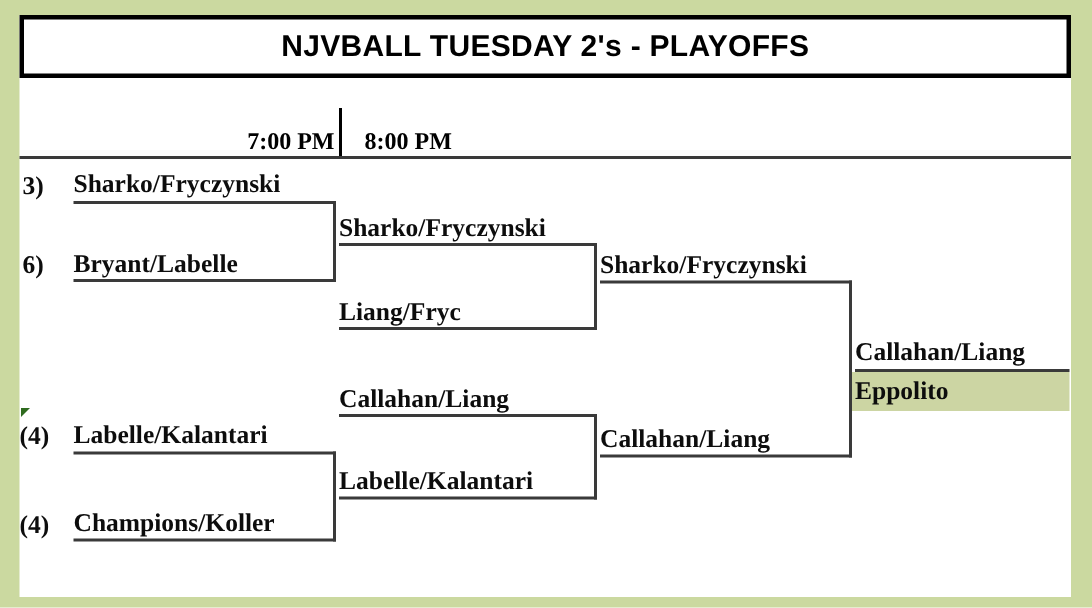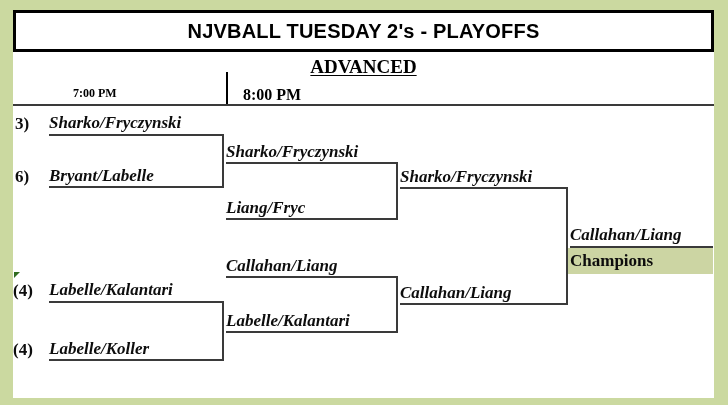--- a/index.html
+++ b/index.html
@@ -36,21 +36,21 @@
   .advanced{
     position:absolute;left:0px;top:46px;width:701px;
     text-align:center;
     font-weight:bold;font-size:19px;
     color:#000;
   }
   .advanced span{ text-decoration:underline; text-underline-offset:2px;}
   
   .time-7{
     position:absolute;left:60px;top:76px;width:150px;
-    text-align:left;font-weight:bold;font-size:12px;color:#000;
+    text-align:right;font-weight:bold;font-size:16px;color:#000;
   }
   .time-8{
     position:absolute;left:230px;top:76px;width:150px;
     text-align:left;font-weight:bold;font-size:16px;color:#000;
   }
   .time-divider{
     position:absolute;left:213px;top:62px;
     width:0;height:33px;
     border-left:2px solid #000;
   }
@@ -59,21 +59,20 @@
     width:701px;height:0;
     border-top:2px solid #3a3a3a;
   }
   
   .slot{
     position:absolute;
     font-weight:bold;font-size:17px;
     color:#0d0d0d;
     white-space:nowrap;
     line-height:1.05;
-    font-style:italic;
   }
   .seed{
     position:absolute;
     font-weight:bold;font-size:17px;
     color:#0d0d0d;white-space:nowrap;
   }
   .hline{
     position:absolute;height:0;
     border-top:2px solid #3a3a3a;
   }
@@ -101,23 +100,20 @@
 </style>
 </head>
 <body>
 
 <div class="sheet">
 
   <div class="title-box">
     <span class="title-text">NJVBALL TUESDAY 2's - PLAYOFFS</span>
   </div>
 
-  <div class="advanced">
-    <span>ADVANCED</span>
-  </div>
 
   <div class="time-7">7:00 PM</div>
   <div class="time-divider"></div>
   <div class="time-8">8:00 PM</div>
   <div class="header-rule"></div>
 
   <div class="seed" style="left:2px;  top:104px;">3)</div>
   <div class="slot" style="left:36px; top:104px;">Sharko/Fryczynski</div>
   <div class="hline" style="left:36px; top:124px; width:175px;"></div>
 
@@ -127,21 +123,21 @@
 
   <div class="vline" style="left:209px; top:124px; height:54px;"></div>
 
   <div class="marker" style="left:1px; top:262px;"></div>
 
   <div class="seed" style="left:0px;  top:271px;">(4)</div>
   <div class="slot" style="left:36px; top:271px;">Labelle/Kalantari</div>
   <div class="hline" style="left:36px; top:291px; width:175px;"></div>
 
   <div class="seed" style="left:0px;  top:330px;">(4)</div>
-  <div class="slot" style="left:36px; top:330px;">Labelle/Koller</div>
+  <div class="slot" style="left:36px; top:330px;">Champions/Koller</div>
   <div class="hline" style="left:36px; top:349px; width:175px;"></div>
 
   <div class="vline" style="left:209px; top:291px; height:60px;"></div>
 
   <div class="slot" style="left:213px; top:133px;">Sharko/Fryczynski</div>
   <div class="hline" style="left:213px; top:152px; width:172px;"></div>
 
   <div class="slot" style="left:213px; top:189px;">Liang/Fryc</div>
   <div class="hline" style="left:213px; top:208px; width:172px;"></div>
 
@@ -160,15 +156,15 @@
 
   <div class="slot" style="left:387px; top:274px;">Callahan/Liang</div>
   <div class="hline" style="left:387px; top:293px; width:168px;"></div>
 
   <div class="vline" style="left:553px; top:177px; height:118px;"></div>
 
   <div class="slot" style="left:557px; top:216px;">Callahan/Liang</div>
   <div class="hline" style="left:557px; top:236px; width:143px;"></div>
 
   <div class="champ-cell" style="left:555px; top:238px; width:145px; height:26px;"></div>
-  <div class="champ-text" style="left:557px; top:241px;">Champions</div>
+  <div class="champ-text" style="left:557px; top:241px;">Eppolito</div>
 
 </div>
 
 </body></html>

